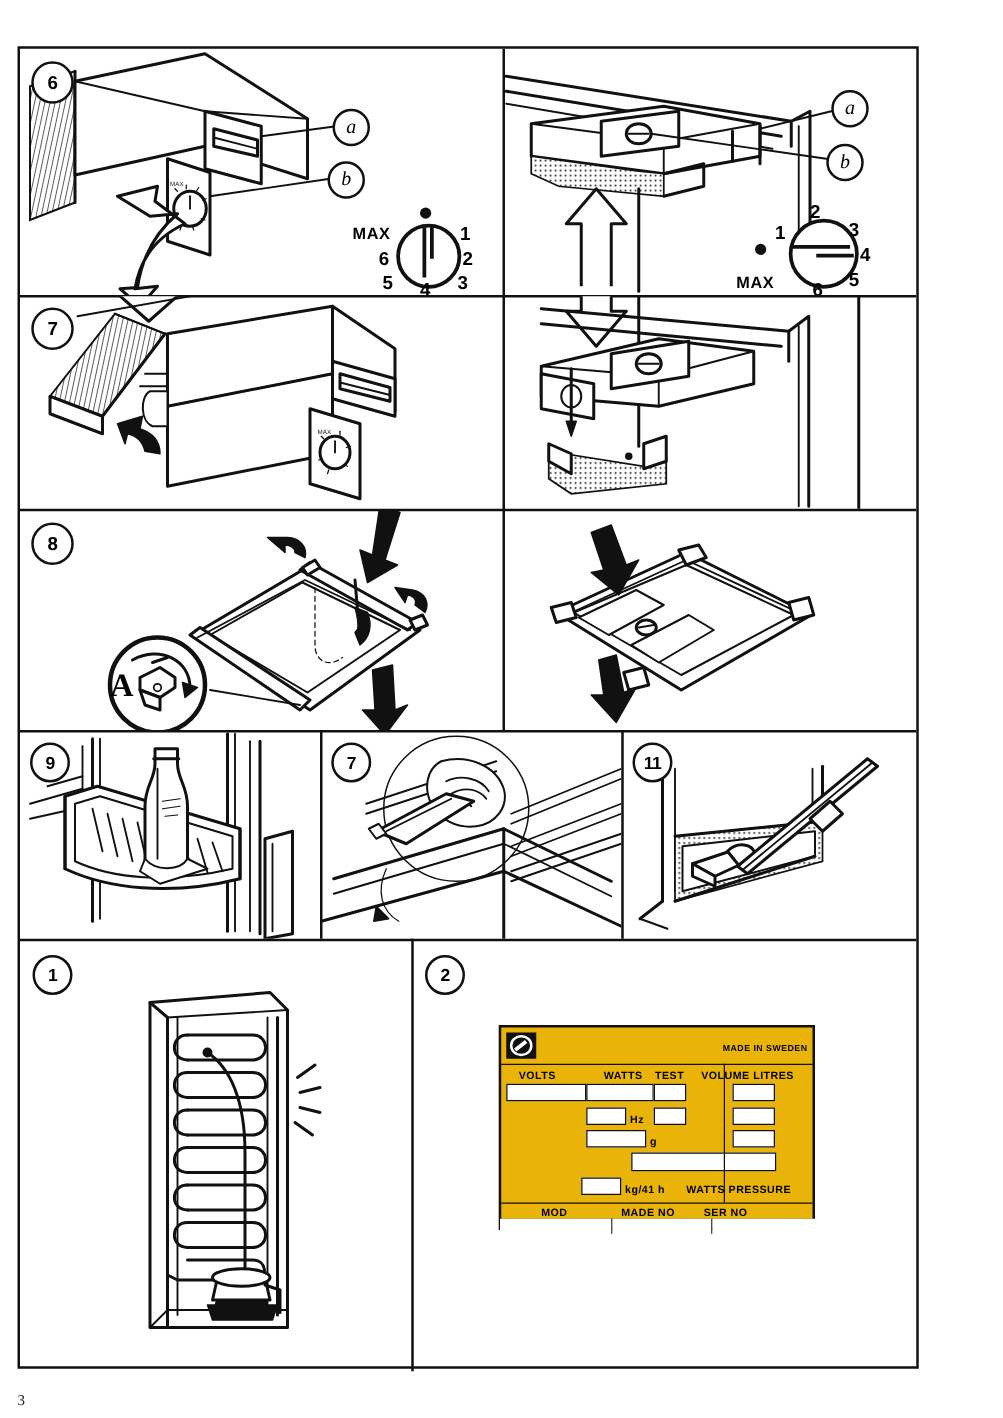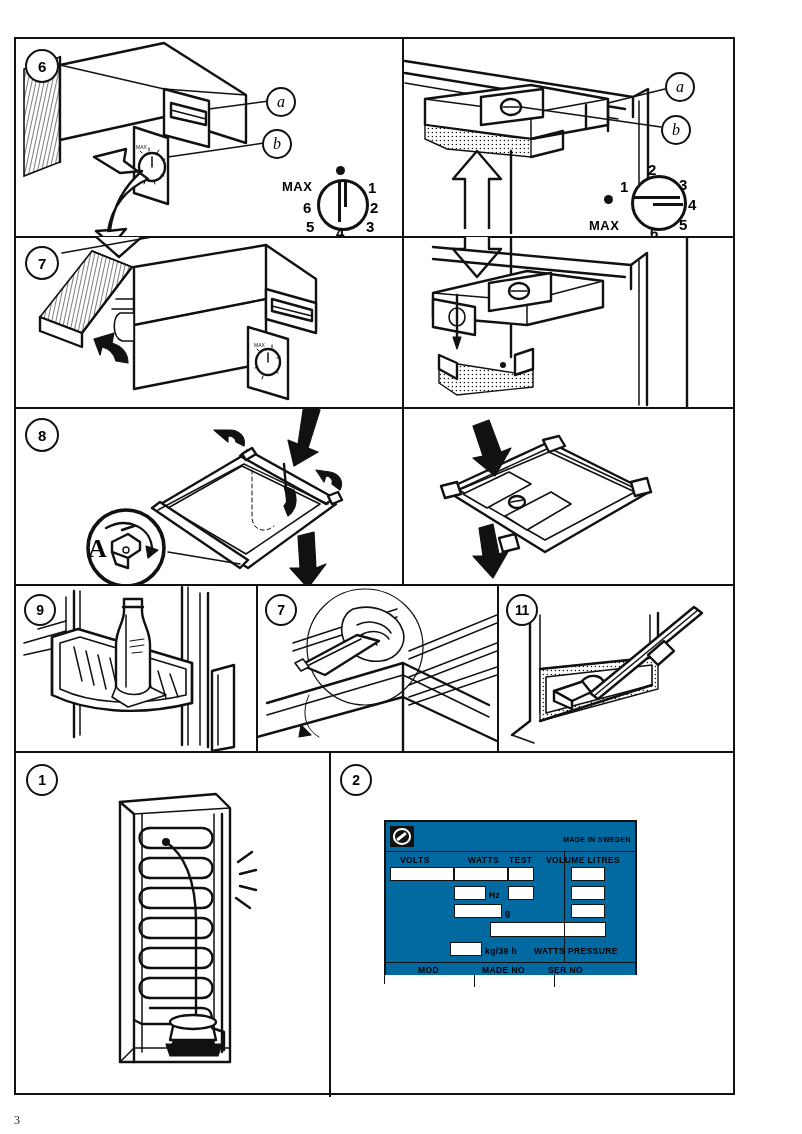--- a/index.html
+++ b/index.html
@@ -40,21 +40,21 @@
   .ln{fill:none;stroke:#111;stroke-width:1.5;stroke-linejoin:round;stroke-linecap:round;}
   .ln2{fill:none;stroke:#111;stroke-width:2.4;stroke-linejoin:round;stroke-linecap:round;}
   .lnT{fill:none;stroke:#111;stroke-width:1;stroke-linejoin:round;stroke-linecap:round;}
   .fillW{fill:#fff;stroke:#111;stroke-width:1.6;stroke-linejoin:round;}
   .fillW2{fill:#fff;stroke:#111;stroke-width:2.4;stroke-linejoin:round;}
   .fillK{fill:#111;stroke:#111;stroke-width:1.2;stroke-linejoin:round;}
   .hatch{fill:url(#hatchpat);stroke:#111;stroke-width:1.6;}
   .dots{fill:url(#dotpat);stroke:#111;stroke-width:1.4;}
 
   
-  #plate{position:absolute;border:2.6px solid #111;background:#0369a1;box-sizing:border-box;}
+  #plate{position:absolute;border:2.6px solid #111;background:#eab308;box-sizing:border-box;margin-left:15px;}
   #plate .lbl{font-size:8.5px;font-weight:bold;letter-spacing:.4px;
               font-family:"Liberation Sans", sans-serif;position:absolute;white-space:nowrap;}
   #plate .box{position:absolute;border:1.6px solid #111;background:#fff;box-sizing:border-box;}
   #plate .hl{position:absolute;border-top:1.8px solid #111;left:0;width:100%;}
   #plate .logo{position:absolute;background:#111;display:flex;align-items:center;justify-content:center;}
   #plate .logo .inner{border-radius:50%;border:2px solid #fff;width:60%;height:60%;
        display:flex;align-items:center;justify-content:center;}
   #plate .logo .inner::after{content:"";display:block;width:78%;height:0;
        border-top:3px solid #fff;transform:rotate(-38deg);}
 
@@ -539,21 +539,21 @@
         <div class="lbl" style="left:103px;top:68px">Hz</div>
         <div class="box" style="left:122px;top:64px;width:26px;height:14px"></div>
         <div class="box" style="left:185px;top:64px;width:34px;height:14px"></div>
 
         <div class="box" style="left:68px;top:82px;width:48px;height:14px"></div>
         <div class="lbl" style="left:119px;top:86px">g</div>
         <div class="box" style="left:185px;top:82px;width:34px;height:14px"></div>
 
         <div class="box" style="left:104px;top:100px;width:116px;height:15px"></div>
         <div class="box" style="left:64px;top:120px;width:32px;height:14px"></div>
-        <div class="lbl" style="left:99px;top:124px">kg/39 h</div>
+        <div class="lbl" style="left:99px;top:124px">kg/41 h</div>
         <div class="lbl" style="left:148px;top:124px">WATTS PRESSURE</div>
 
         <div class="hl" style="top:140px"></div>
         <div class="lbl" style="left:32px;top:143px">MOD</div>
         <div class="lbl" style="left:96px;top:143px">MADE  NO</div>
         <div class="lbl" style="left:162px;top:143px">SER  NO</div>
         <div class="hl" style="top:153px"></div>
         <div class="box" style="left:-1px;top:153px;width:90px;height:12px;border-width:0 1.6px 0 0"></div>
         <div class="box" style="left:89px;top:153px;width:80px;height:12px;border-width:0 1.6px 0 0"></div>
         <div class="box" style="left:169px;top:153px;width:85px;height:12px;border-width:0"></div>

